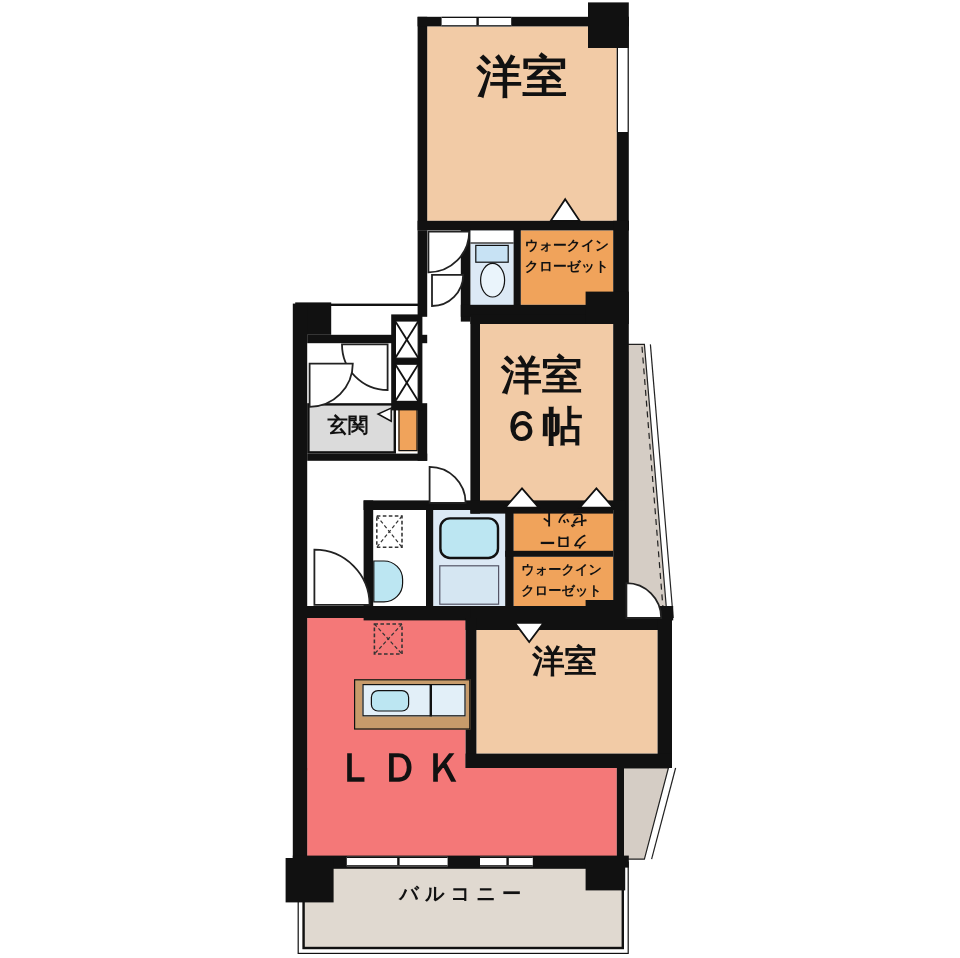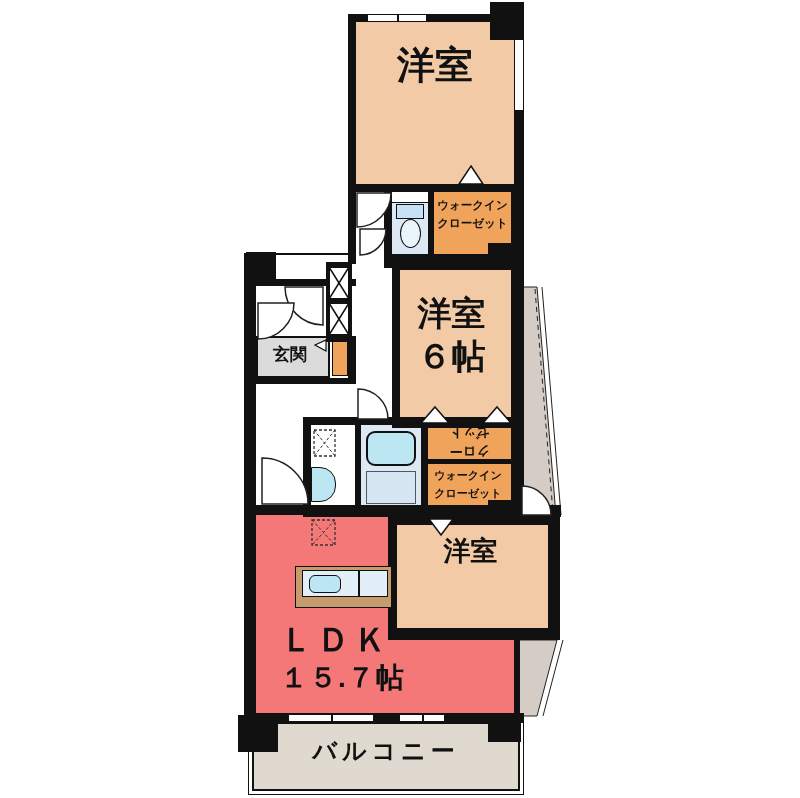--- a/index.html
+++ b/index.html
@@ -187,19 +187,18 @@
   </div>
   <div class="rlabel" style="left:424px;top:467px;width:88px;font-size:11px;line-height:1.6;">
     <span>ウォークイン</span>
     <span>クローゼット</span>
   </div>
   <div class="rlabel" style="left:388px;top:533px;width:165px;font-size:27px;line-height:1.35;">
     <span>洋室</span>
   </div>
   <div class="rlabel" style="left:256px;top:606px;width:175px;text-align:left;padding-left:24px;margin-top:13px;">
     <span style="font-size:33px;letter-spacing:4px;">ＬＤＫ</span>
-    <span style="font-size:28px;letter-spacing:1px;">１５.７帖</span>
-  </div>
-  <div class="rlabel" style="left:252px;top:736px;width:268px;font-size:24px;letter-spacing:5px;">
+  </div>
+  <div class="rlabel" style="left:252px;top:736px;width:268px;font-size:16px;letter-spacing:5px;">
     <span>バルコニー</span>
   </div>
 
 </div>
 
 </body></html>

